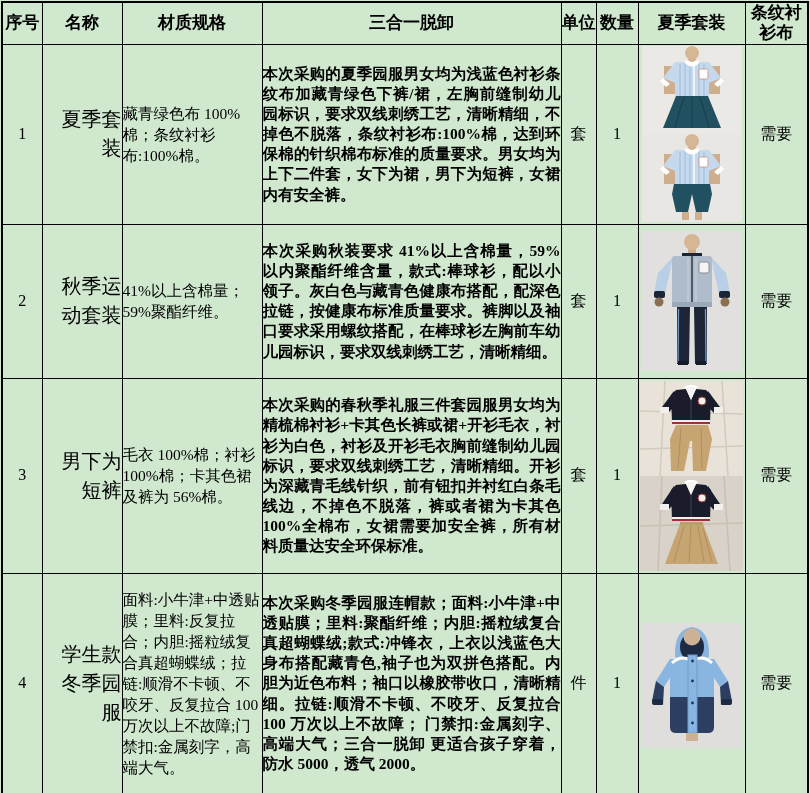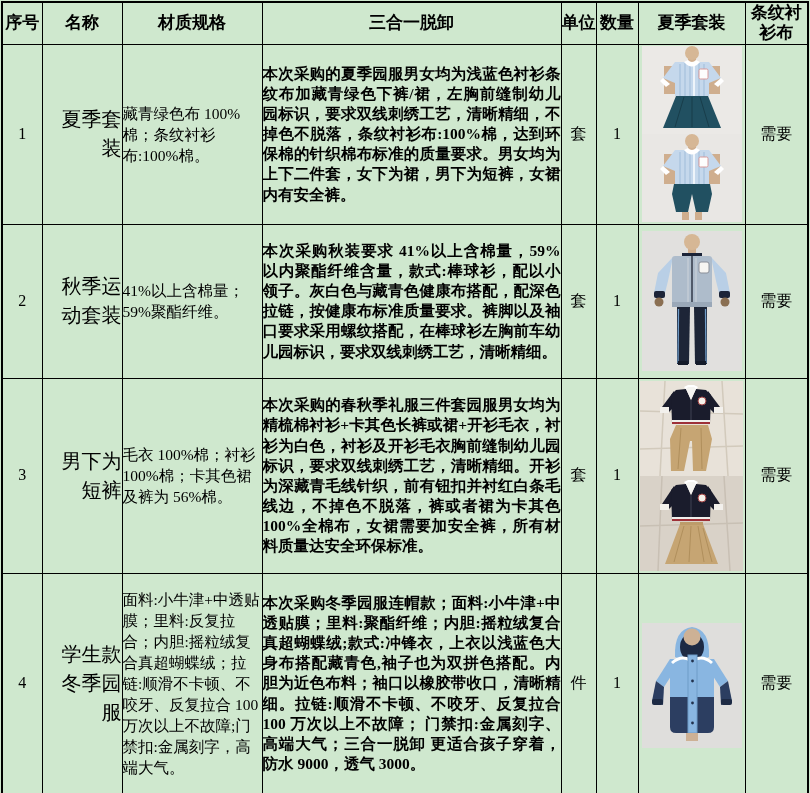--- a/index.html
+++ b/index.html
@@ -234,21 +234,21 @@
           </svg>
         </div>
       </td>
       <td class="c-center">需要</td>
     </tr>
 
     <tr class="r4">
       <td class="c-center">4</td>
       <td class="c-name">学生款冬季园服</td>
       <td class="c-material">面料:小牛津+中透贴膜；里料:反复拉合；内胆:摇粒绒复合真超蝴蝶绒；拉链:顺滑不卡顿、不咬牙、反复拉合 100 万次以上不故障;门禁扣:金属刻字，高端大气。</td>
-      <td class="c-req">本次采购冬季园服连帽款；面料:小牛津+中透贴膜；里料:聚酯纤维；内胆:摇粒绒复合真超蝴蝶绒;款式:冲锋衣，上衣以浅蓝色大身布搭配藏青色,袖子也为双拼色搭配。内胆为近色布料；袖口以橡胶带收口，清晰精细。拉链:顺滑不卡顿、不咬牙、反复拉合 100 万次以上不故障； 门禁扣:金属刻字、高端大气；三合一脱卸 更适合孩子穿着，防水 9000，透气 3000。</td>
+      <td class="c-req">本次采购冬季园服连帽款；面料:小牛津+中透贴膜；里料:聚酯纤维；内胆:摇粒绒复合真超蝴蝶绒;款式:冲锋衣，上衣以浅蓝色大身布搭配藏青色,袖子也为双拼色搭配。内胆为近色布料；袖口以橡胶带收口，清晰精细。拉链:顺滑不卡顿、不咬牙、反复拉合 100 万次以上不故障； 门禁扣:金属刻字、高端大气；三合一脱卸 更适合孩子穿着，防水 5000，透气 2000。</td>
       <td class="c-center">件</td>
       <td class="c-center">1</td>
       <td class="c-photo">
         <div class="photo-stack top">
           <svg class="photo" width="100" height="125" viewBox="0 0 100 125">
             <rect width="100" height="125" fill="#dfdedc"></rect>
             <path d="M33,34 Q32,6 50,4 Q68,6 67,34 L58,38 L42,38 Z" fill="#89b6e1"></path>
             <ellipse cx="50" cy="24" rx="12" ry="14" fill="#1d2a44"></ellipse>
             <circle cx="50" cy="14" r="8.5" fill="#cdb195"></circle>
             <path d="M28,36 L14,58 L22,64 L31,50 Z" fill="#89b6e1"></path>

